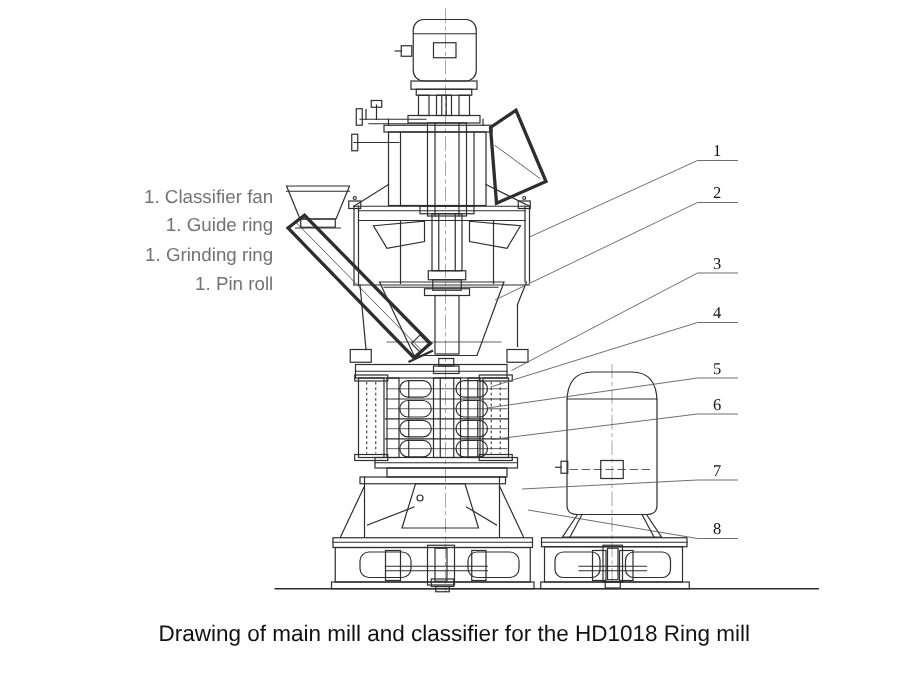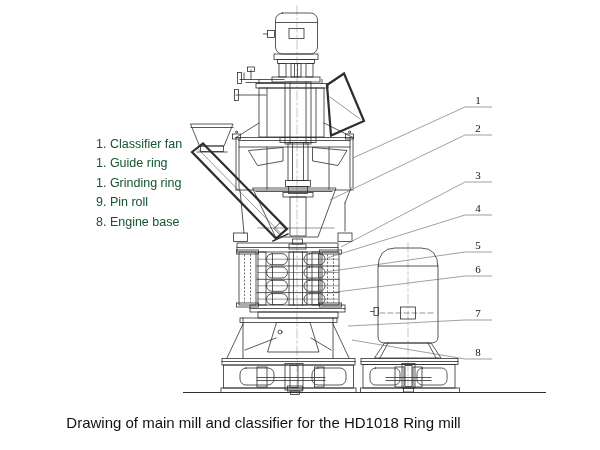--- a/index.html
+++ b/index.html
@@ -1,21 +1,21 @@
 <!DOCTYPE html>
 <html><head>
 <meta charset="utf-8">
 <style>
   html,body{margin:0;padding:0;background:#fff;}
   #page{position:relative;width:600px;height:450px;background:#ffffff;overflow:hidden;
         font-family:"Liberation Sans",sans-serif;}
   #drawing{position:absolute;left:0;top:0;}
-  #legend{position:absolute;left:96px;top:135px;color:#14532d;font-size:12.5px;}
+  #legend{position:absolute;left:96px;top:122px;color:#737373;font-size:12.5px;text-align:right;}
   .legend-item{line-height:19.4px;white-space:nowrap;}
-  #caption{position:absolute;left:0;top:414px;width:500px;text-align:center;
+  #caption{position:absolute;left:0;top:414px;width:500px;text-align:right;
            padding-left:27px;box-sizing:border-box;color:#111;font-size:15px;}
   
   .mk{stroke:#2e2e2e;stroke-width:0.8;fill:none;stroke-linecap:square;}
   .mk rect,.mk polygon,.mk path{fill:none;}
   .wh{fill:#ffffff;}
   .thick{stroke-width:2.2;}
   .thin{stroke-width:0.5;}
   .cl{stroke:#8a8a8a;stroke-width:0.5;stroke-dasharray:9 3 2 3;}
   .dot{stroke-dasharray:1 2.6;stroke-width:0.7;}
   #callouts polyline{stroke:#5f5f5f;stroke-width:0.6;fill:none;}
@@ -262,18 +262,17 @@
         <text x="478" y="317">7</text>
         <polyline points="352,340 465,359 492,359"></polyline>
         <text x="478" y="356">8</text>
       </g>
   </svg>
 
   <div id="legend">
       <div class="legend-item">1. Classifier fan</div>
       <div class="legend-item">1. Guide ring</div>
       <div class="legend-item">1. Grinding ring</div>
-      <div class="legend-item">9. Pin roll</div>
-      <div class="legend-item">8. Engine base</div>
+      <div class="legend-item">1. Pin roll</div>
     </div>
 
   <div id="caption">Drawing of main mill and classifier for the HD1018 Ring mill</div>
 </div>
 
 </body></html>

